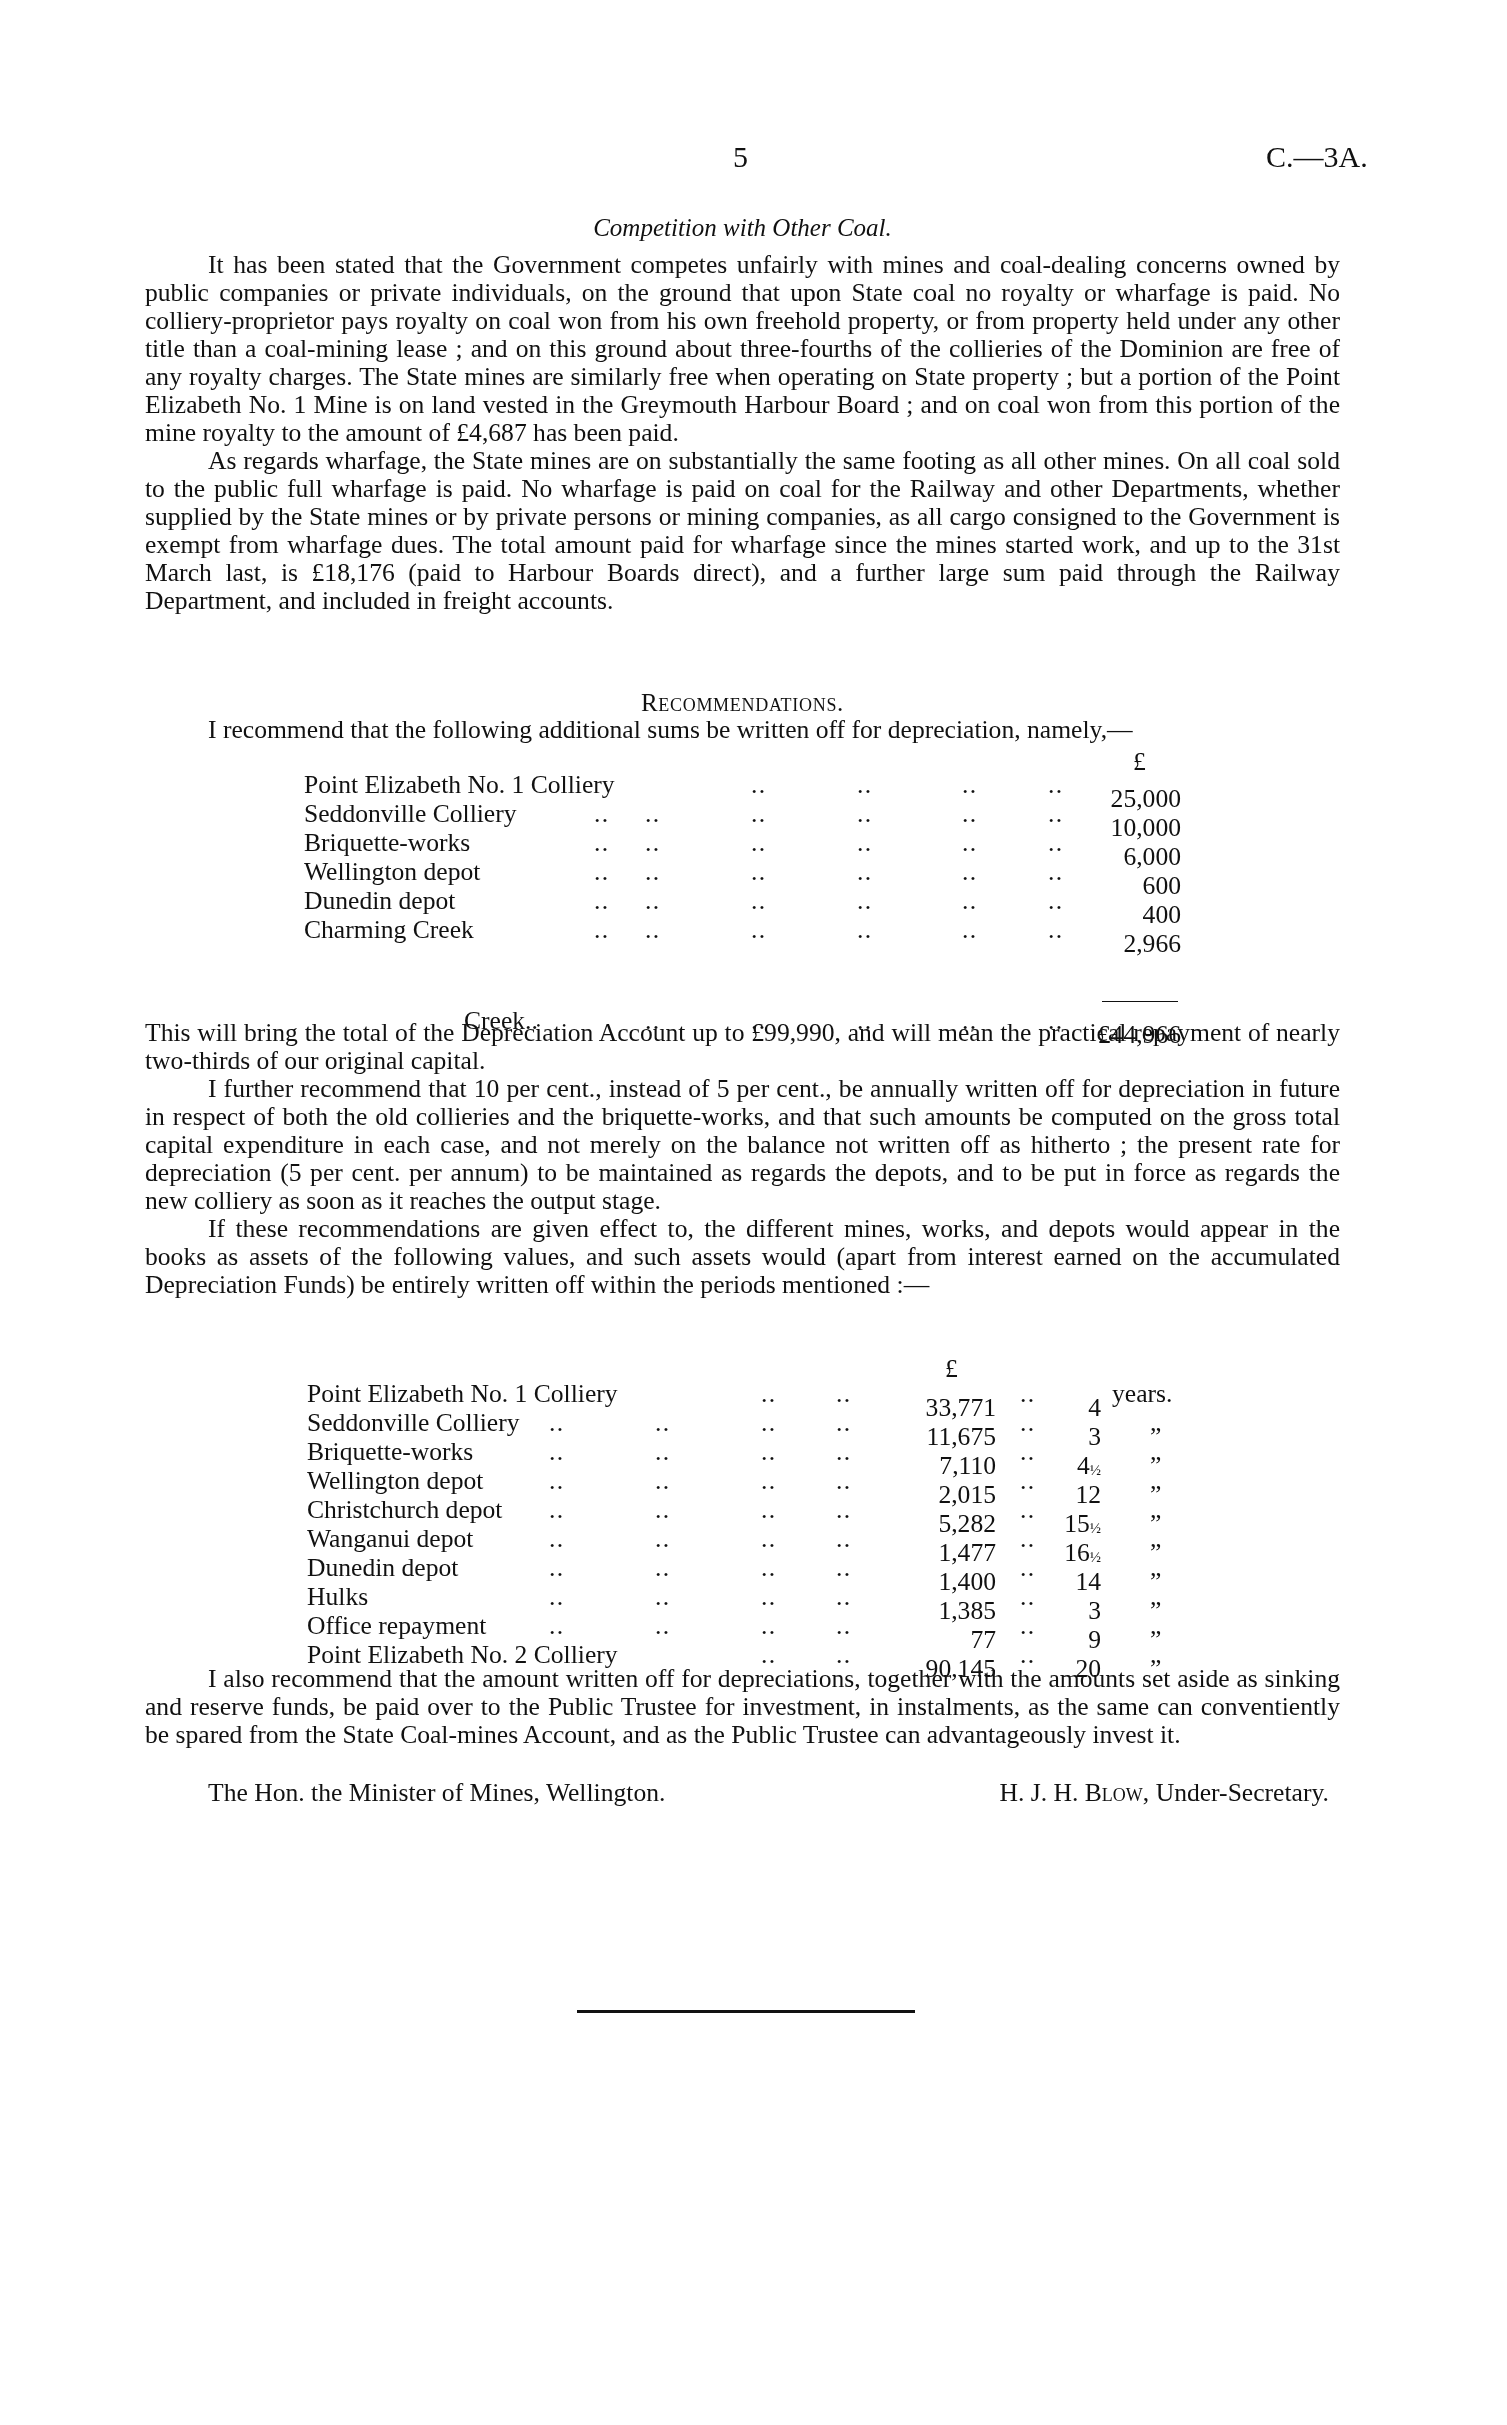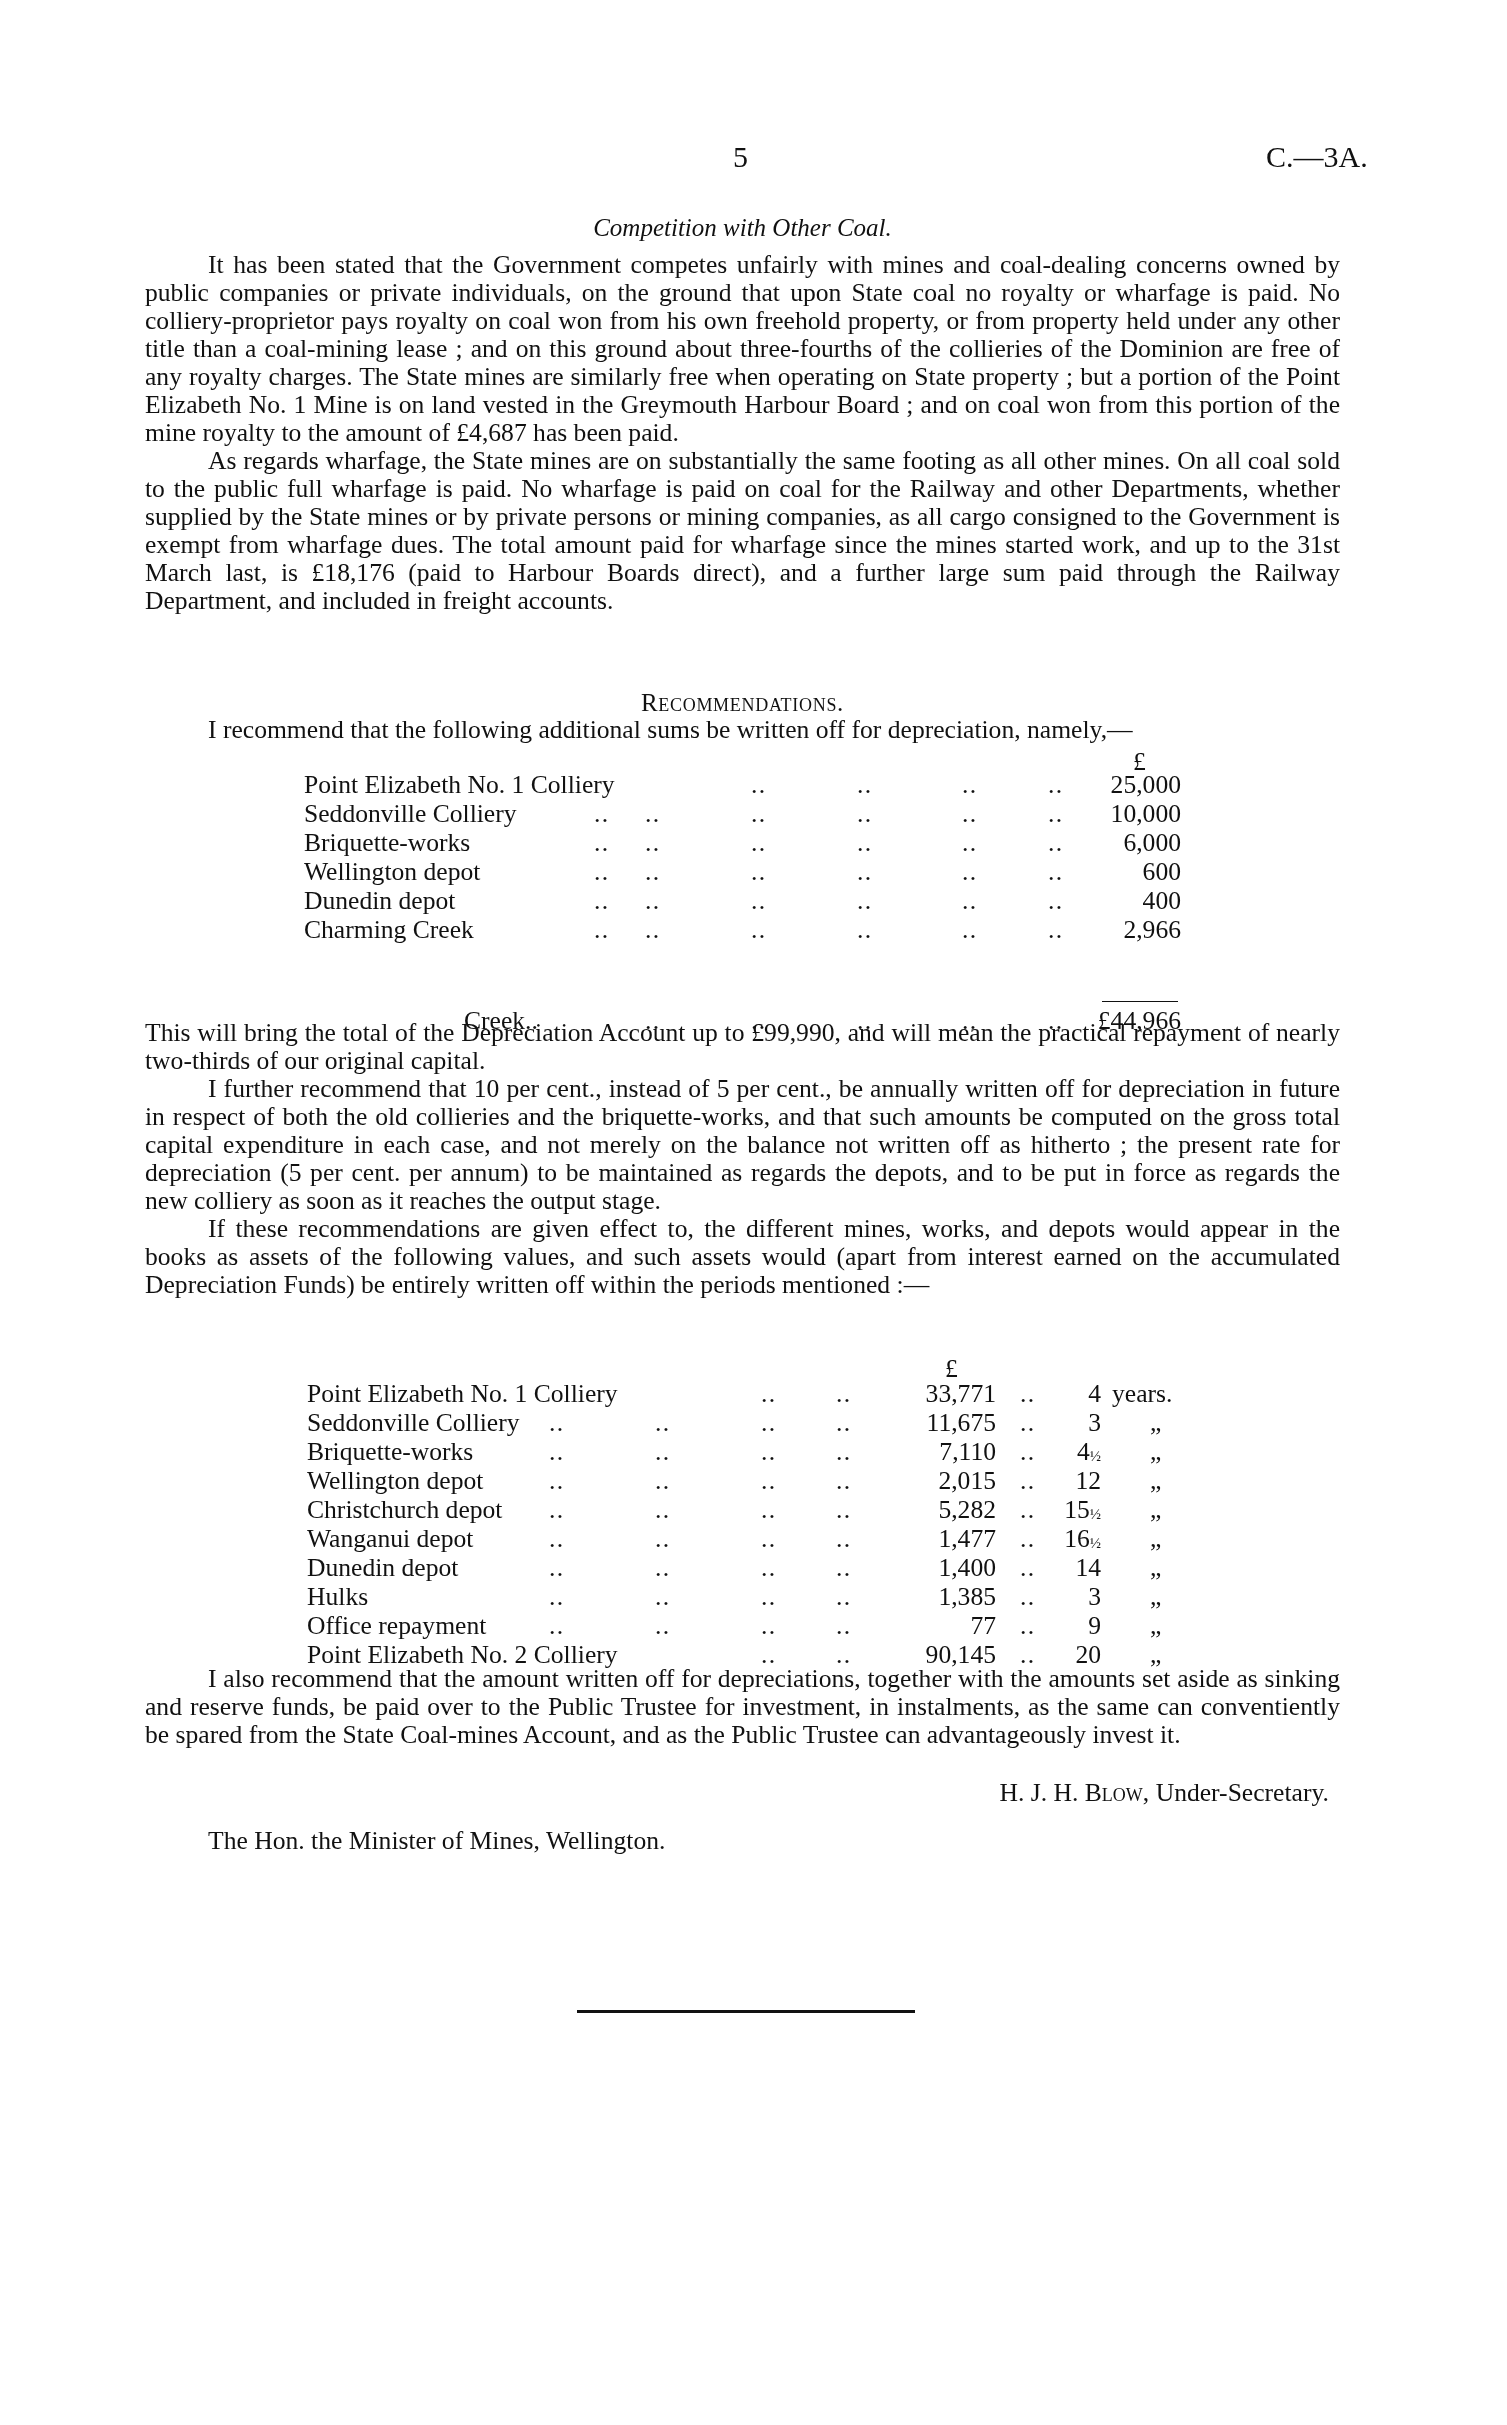--- a/index.html
+++ b/index.html
@@ -21,29 +21,29 @@
     font-size: 25.6px; line-height: 28px; text-align: justify;
     text-align-last: left;
   }
   .text-block p { margin: 0; text-indent: 63px; }
   .text-block p.noindent { text-indent: 0; }
   #para-block-1 { top: 251px; }
   #intro-line { top: 716px; }
   #para-block-2 { top: 1019px; }
   #para-block-3 { top: 1665px; }
   #signature-line { top: 1779px; left: 208px; width: 1133px; font-size: 25.6px; line-height: 28px; }
-  #signature-line .addressee { position: absolute; left: 0; white-space: nowrap; margin-top: 48px; }
+  #signature-line .addressee { position: absolute; left: 0; white-space: nowrap; }
   #signature-line .signatory { position: absolute; right: 12px; white-space: nowrap; }
 
   
   .ledger { font-size: 25.6px; line-height: 29px; }
   .ledger .row { position: relative; height: 29px; }
   .ledger .label { position: absolute; left: 0; white-space: nowrap; }
   .ledger .dots { position: absolute; white-space: nowrap; letter-spacing: 1.4px; }
-  .ledger .val { position: absolute; text-align: right; white-space: nowrap; }
+  .ledger .val { position: absolute; text-align: right; white-space: nowrap; margin-top: 14px; }
   .ledger .unit { position: absolute; white-space: nowrap; }
 
   #table-1 { top: 747px; left: 304px; width: 887px; }
   #table-1 .head { height: 23px; }
   #table-1 .val { left: 764px; width: 113px; }
   #table-1 .pound-head { position: absolute; left: 829px; }
   #table-1-rule { top: 1001px; left: 1102px; width: 76px; height: 1.4px; background: #111; }
   #table-1-total { top: 1006px; left: 304px; width: 887px; }
 
   #table-2 { top: 1354px; left: 307px; width: 887px; }

